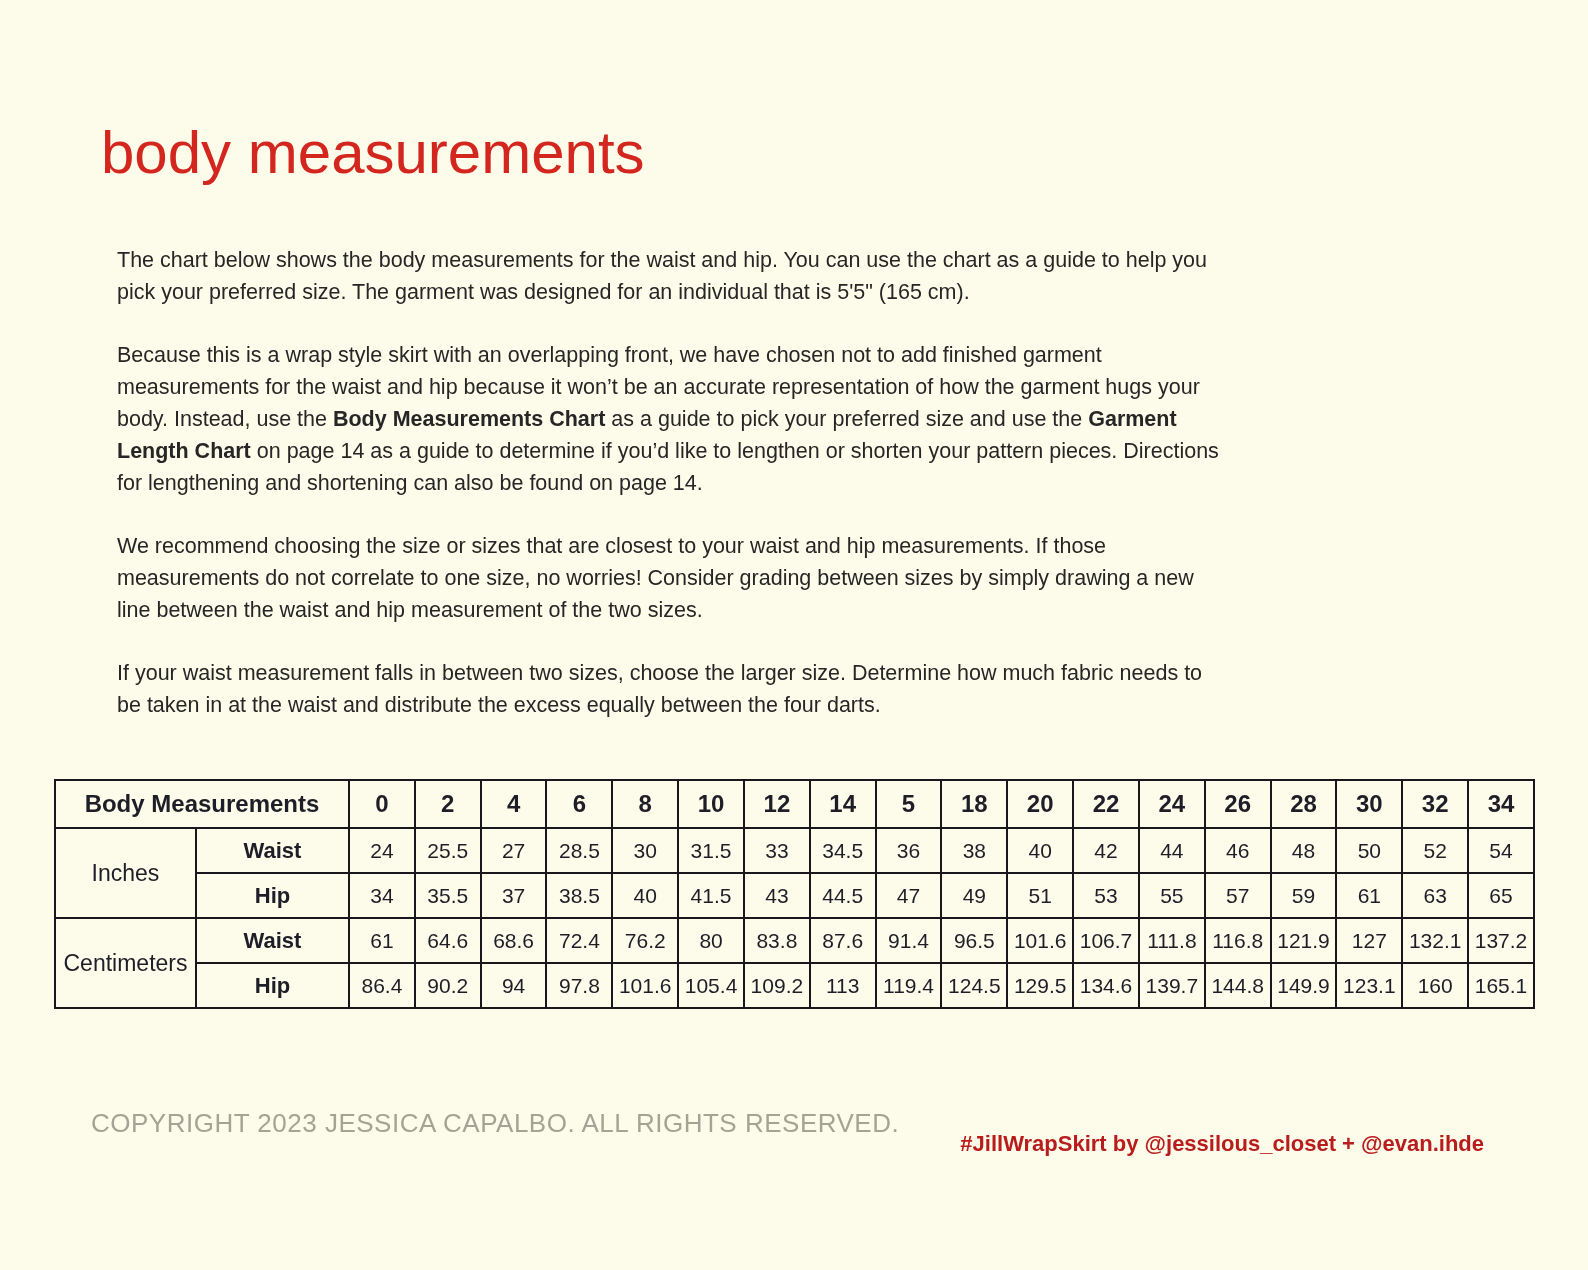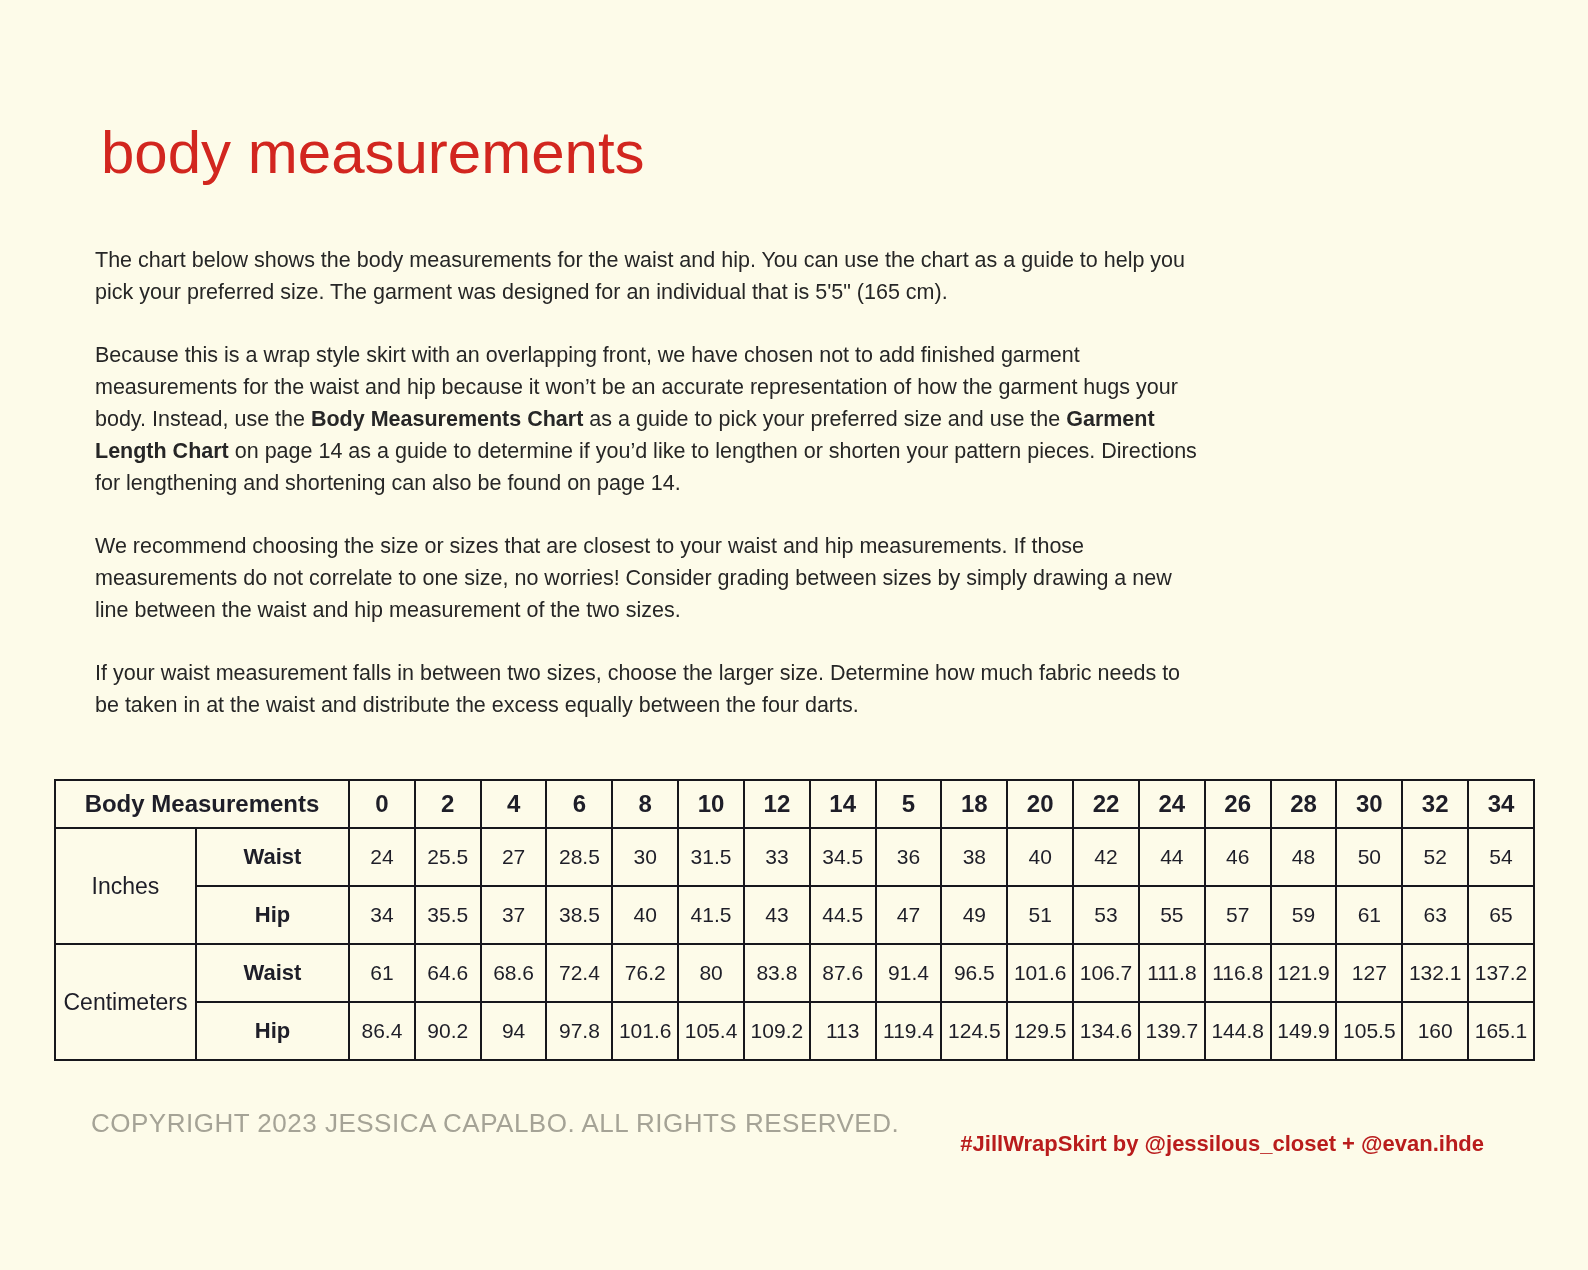--- a/index.html
+++ b/index.html
@@ -18,39 +18,39 @@
     font-family:"Liberation Sans",sans-serif;
     position:relative;overflow:hidden;
   }
   .page{position:absolute;inset:0;padding-left:32px;}
   .page-title{
     position:absolute;left:101px;top:118px;margin:0;
     font-size:60px;font-weight:400;color:var(--red);
     letter-spacing:0;
   }
   .paragraphs{
-    position:absolute;left:95px;top:244px;width:1112px;
+    position:absolute;left:117px;top:244px;width:1112px;
     font-size:21.5px;line-height:32px;color:var(--ink);
   }
   .paragraphs p{margin:0 0 31px 0;}
   .paragraphs .bold{font-weight:bold;}
   .bm-table{
     position:absolute;left:54px;top:779px;width:1481px;
     border-collapse:collapse;table-layout:fixed;
     color:var(--table-ink);
   }
   .bm-table th,.bm-table td{
     border:2px solid var(--border);
     text-align:center;vertical-align:middle;
     padding:0;overflow:hidden;white-space:nowrap;
   }
   .bm-table .corner-cell{font-size:24px;font-weight:bold;height:48px;}
   .bm-table .size-cell{font-size:24px;font-weight:bold;}
   .bm-table .unit-cell{font-size:23px;font-weight:normal;}
-  .bm-table .label-cell{font-size:22px;font-weight:bold;height:58px;}
+  .bm-table .label-cell{font-size:22px;font-weight:bold;height:45px;}
   .bm-table .value-cell{font-size:21px;font-weight:400;}
   .footer-copyright{
     position:absolute;left:91px;top:1108px;
     font-size:26px;color:var(--muted);letter-spacing:0.5px;
   }
   .footer-credit{
     position:absolute;right:104px;top:1131px;
     font-size:22px;font-weight:bold;color:#b91c1c;
   }
 </style>
@@ -188,21 +188,21 @@
           <td class="value-cell">105.4</td>
           <td class="value-cell">109.2</td>
           <td class="value-cell">113</td>
           <td class="value-cell">119.4</td>
           <td class="value-cell">124.5</td>
           <td class="value-cell">129.5</td>
           <td class="value-cell">134.6</td>
           <td class="value-cell">139.7</td>
           <td class="value-cell">144.8</td>
           <td class="value-cell">149.9</td>
-          <td class="value-cell">105.5</td>
+          <td class="value-cell">123.1</td>
           <td class="value-cell">160</td>
           <td class="value-cell">165.1</td>
         </tr>
       </tbody>
   </table>
 
   <div class="footer-copyright">COPYRIGHT 2023 JESSICA CAPALBO. ALL RIGHTS RESERVED.</div>
   <div class="footer-credit">#JillWrapSkirt by @jessilous_closet + @evan.ihde</div>
 
 </div>

